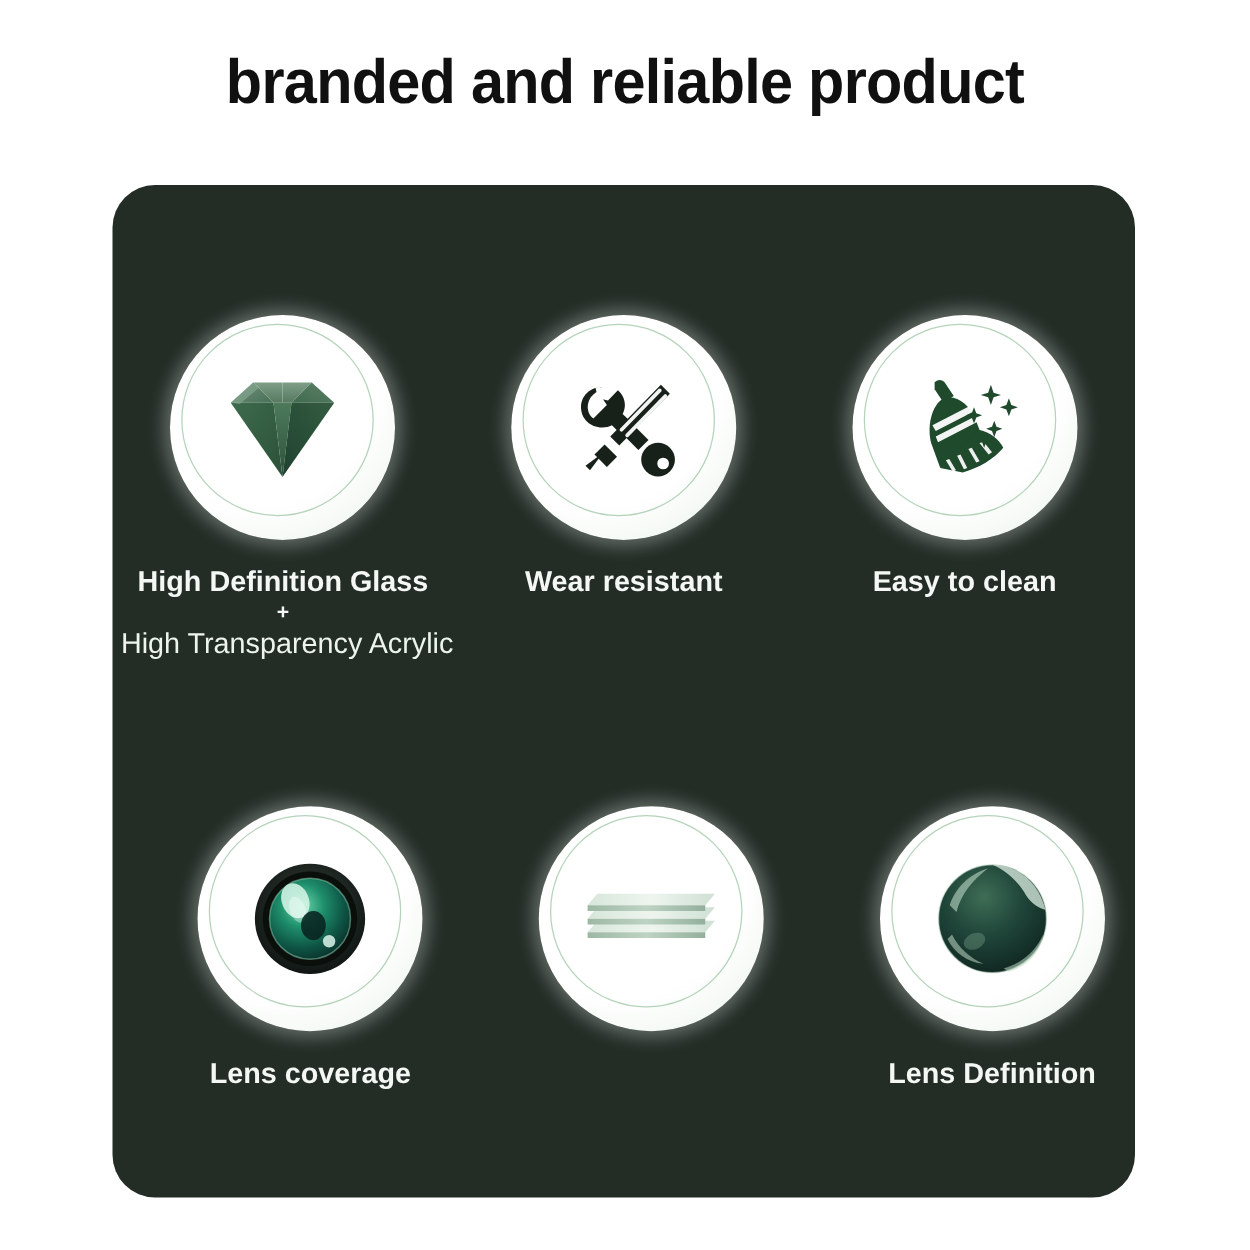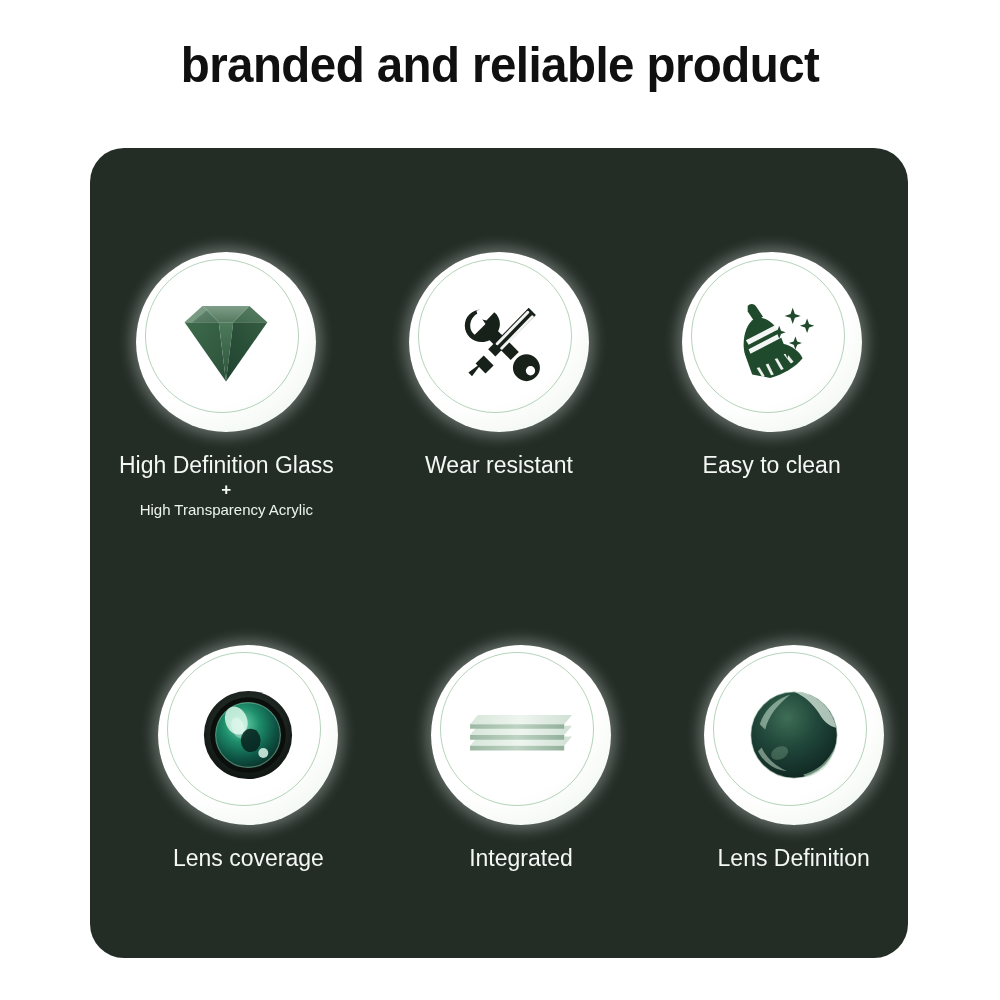--- a/index.html
+++ b/index.html
@@ -101,36 +101,37 @@
   
   .label-wrap {
     margin-top: 20px;
     text-align: center;
     width: 100%;
     color: #f2f6f2;
     line-height: 1.18;
   }
   .label-main {
     font-size: 23px;
-    font-weight: normal;
+    font-weight: bold;
     color: #f4f7f4;
     white-space: nowrap;
     text-align: center;
   }
   .label-plus {
     font-size: 17px;
     font-weight: bold;
     color: #f4f7f4;
     margin-top: 1px;
   }
   .label-sub {
-    font-size: 15px;
+    font-size: 23px;
     color: #eef3ee;
     margin-top: 1px;
     white-space: nowrap;
+    text-align: right;
   }
 </style>
 </head>
 <body>
 
 <div id="page-title">branded and reliable product</div>
 
 <div id="feature-panel">
   <div class="feature-grid">
 
@@ -306,23 +307,20 @@
           <polygon points="4,74 126,74 136,62 14,62" fill="url(#sheetTop)"></polygon>
           <polygon points="4,74 126,74 126,80 4,80" fill="url(#sheetEdge)"></polygon>
 
           <polygon points="4,60 126,60 136,48 14,48" fill="url(#sheetTop)"></polygon>
           <polygon points="4,60 126,60 126,66 4,66" fill="url(#sheetEdge)"></polygon>
 
           <polygon points="4,46 126,46 136,34 14,34" fill="url(#sheetTop)"></polygon>
           <polygon points="4,46 126,46 126,52 4,52" fill="url(#sheetEdge)"></polygon>
         </svg>
       </div>
-      <div class="label-wrap">
-        <div class="label-main">Integrated</div>
-      </div>
     </div>
 
     <div class="feature-cell row-bottom">
       <div class="badge">
         <svg class="glyph" viewBox="0 0 120 120">
           <defs>
             <radialGradient id="dropG" cx="42%" cy="30%" r="78%">
               <stop offset="0" stop-color="#3e6d55"></stop>
               <stop offset="0.45" stop-color="#20463a"></stop>
               <stop offset="0.85" stop-color="#122c25"></stop>

